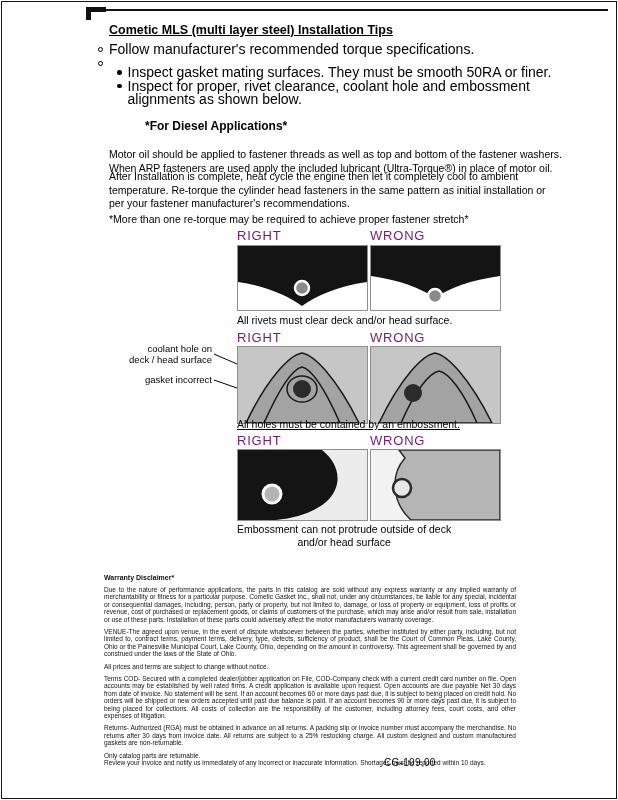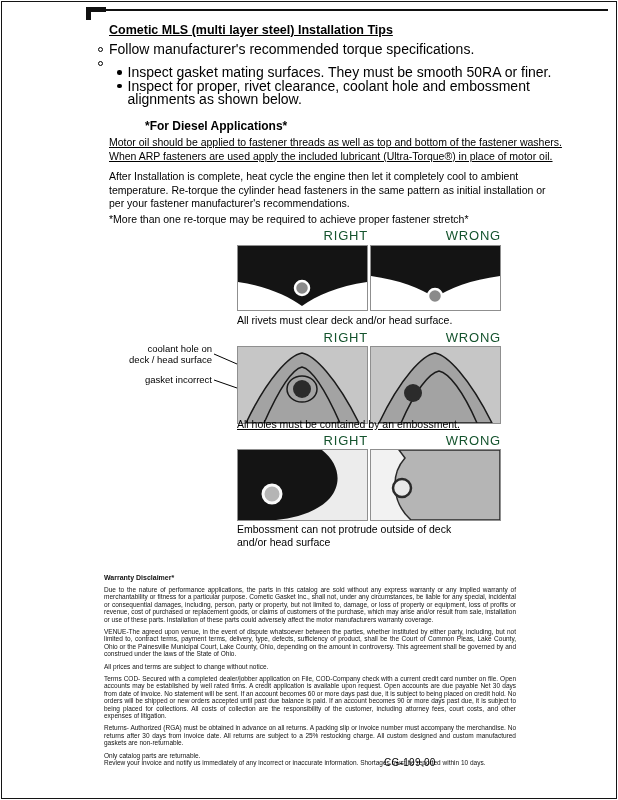--- a/index.html
+++ b/index.html
@@ -19,21 +19,21 @@
 
   .bullet-row { display:flex; gap:6px; font-size:14px; line-height:13px; margin-bottom:0.5px; }
   .marker-o { width:5px; height:5px; border:1px solid #000; border-radius:50%; margin-top:4px; flex:none; }
   .marker-dot { width:4.5px; height:4.5px; background:#000; border-radius:50%; margin-top:4px; flex:none; }
   .sub { margin-left:19px; }
 
   .h2 { font-size:12px; font-weight:bold; }
   .body-text { font-size:10.5px; line-height:13.5px; }
   .note { font-size:10.5px; }
 
-  .dg-header { font-size:13px; letter-spacing:0.8px; text-align:right; width:131px; color:#14532d; }
+  .dg-header { font-size:13px; letter-spacing:0.8px; text-align:left; width:131px; color:#701a75; }
   .dg-img { width:131px; border:1px solid #8f8f8f; background:#fff; }
   .dg-img svg { display:block; }
   .caption { font-size:10.5px; line-height:13px; }
 
   .pointer-label { font-size:9.5px; line-height:11px; text-align:right; width:100px; }
 
   .fineprint { width:412px; font-size:6.5px; line-height:7.4px; color:#121212; text-align:justify; }
   .fineprint p { margin-bottom:5px; }
   .fp-head { font-weight:bold; font-size:7px; margin-bottom:4.5px; }
 
@@ -63,21 +63,21 @@
       <span class="marker-dot"></span>
       <span>Inspect gasket mating surfaces.  They must be smooth 50RA or finer.</span>
     </div>
     <div class="bullet-row sub">
       <span class="marker-dot"></span>
       <span>Inspect for proper, rivet clearance, coolant hole and embossment alignments as shown below.</span>
     </div>
   </div>
 
   <div class="abs h2" style="left:109px; top:119px;margin-left:36px;">*For Diesel Applications*</div>
-  <div class="abs body-text" style="left:109px; top:136px; width:465px;text-decoration:underline;">Motor oil should be applied to fastener threads as well as top and bottom of the fastener washers. When ARP fasteners are used apply the included lubricant (Ultra-Torque®) in place of motor oil.</div>
+  <div class="abs body-text" style="left:109px; top:148px; width:465px;">Motor oil should be applied to fastener threads as well as top and bottom of the fastener washers. When ARP fasteners are used apply the included lubricant (Ultra-Torque®) in place of motor oil.</div>
   <div class="abs body-text" style="left:109px; top:170px; width:452px;">After Installation is complete, heat cycle the engine then let it completely cool to ambient temperature. Re-torque the cylinder head fasteners in the same pattern as initial installation or per your fastener manufacturer's recommendations.</div>
   <div class="abs note" style="left:109px; top:213px;">*More than one re-torque may be required to achieve proper fastener stretch*</div>
 
   <div class="abs dg-header" style="left:237px; top:228px;">RIGHT</div>
   <div class="abs dg-header" style="left:370px; top:228px;">WRONG</div>
 
   <div class="abs dg-img" style="left:237px; top:245px; height:66px;">
     <svg width="129" height="64" viewBox="0 0 129 64">
       <rect width="129" height="64" fill="#141414"></rect>
       <path d="M0,36 C28,40 50,50 64,60 C78,50 100,40 129,36 L129,64 L0,64 Z" fill="#ffffff"></path>
@@ -135,21 +135,21 @@
       <circle cx="34" cy="44" r="9" fill="#b5b5b5" stroke="#fafafa" stroke-width="3"></circle>
     </svg>
   </div>
   <div class="abs dg-img" style="left:370px; top:449px; height:72px;">
     <svg width="129" height="70" viewBox="0 0 129 70">
       <rect width="129" height="70" fill="#f2f2f2"></rect>
       <path d="M28,0 L129,0 L129,70 L40,70 C22,54 18,26 34,8 Z" fill="#b5b5b5" stroke="#2a2a2a" stroke-width="1.5"></path>
       <circle cx="31" cy="38" r="9" fill="#e8e8e8" stroke="#2a2a2a" stroke-width="2.5"></circle>
     </svg>
   </div>
-  <div class="abs caption" style="left:237px; top:523px;">
+  <div class="abs caption" style="left:237px; top:523px;text-align:center;">
     <div>Embossment can not protrude outside of deck</div>
     <div>and/or head surface</div>
   </div>
 
   <div class="abs fineprint" style="left:104px; top:574px;">
     <div class="fp-head">Warranty Disclaimer*</div>
     <p>Due to the nature of performance applications, the parts in this catalog are sold without any express warranty or any implied warranty of merchantability or fitness for a particular purpose.  Cometic Gasket Inc., shall not, under any circumstances, be liable for any special, incidental or consequential damages, including, person, party or property, but not limited to, damage, or loss of property or equipment, loss of profits or revenue, cost of purchased or replacement goods, or claims of customers of the purchase, which may arise and/or result from sale, installation or use of these parts.  Installation of these parts could adversely affect the motor manufacturers warranty coverage.</p>
     <p>VENUE-The agreed upon venue, in the event of dispute whatsoever between the parties, whether instituted by either party, including, but not limited to, contract terms, payment terms, delivery, type, defects, sufficiency of product, shall be the Court of Common Pleas, Lake County, Ohio or the Painesville Municipal Court, Lake County, Ohio, depending on the amount in controversy. This agreement shall be governed by and construed under the laws of the State of Ohio.</p>
     <p>All prices and terms are subject to change without notice.</p>
     <p>Terms COD- Secured with a completed dealer/jobber application on File, COD-Company check with a current credit card number on file.  Open accounts may be established by well rated firms.  A credit application is available upon request.  Open accounts are due payable Net 30 days from date of invoice.  No statement will be sent.  If an account becomes 60 or more days past due, it is subject to being placed on credit hold.  No orders will be shipped or new orders accepted until past due balance is paid.  If an account becomes 90 or more days past due, it is subject to being placed for collections.  All costs of collection are the responsibility of the customer, including attorney fees, court costs, and other expenses of litigation.</p>

